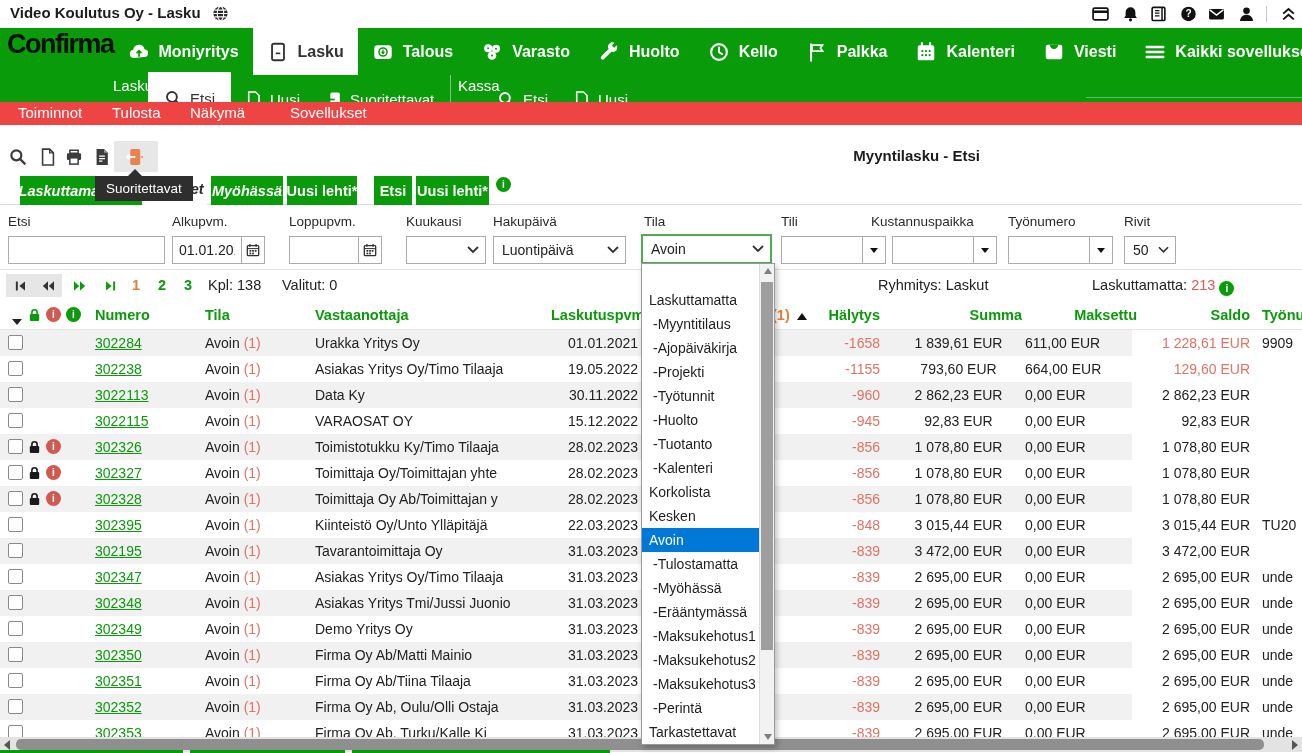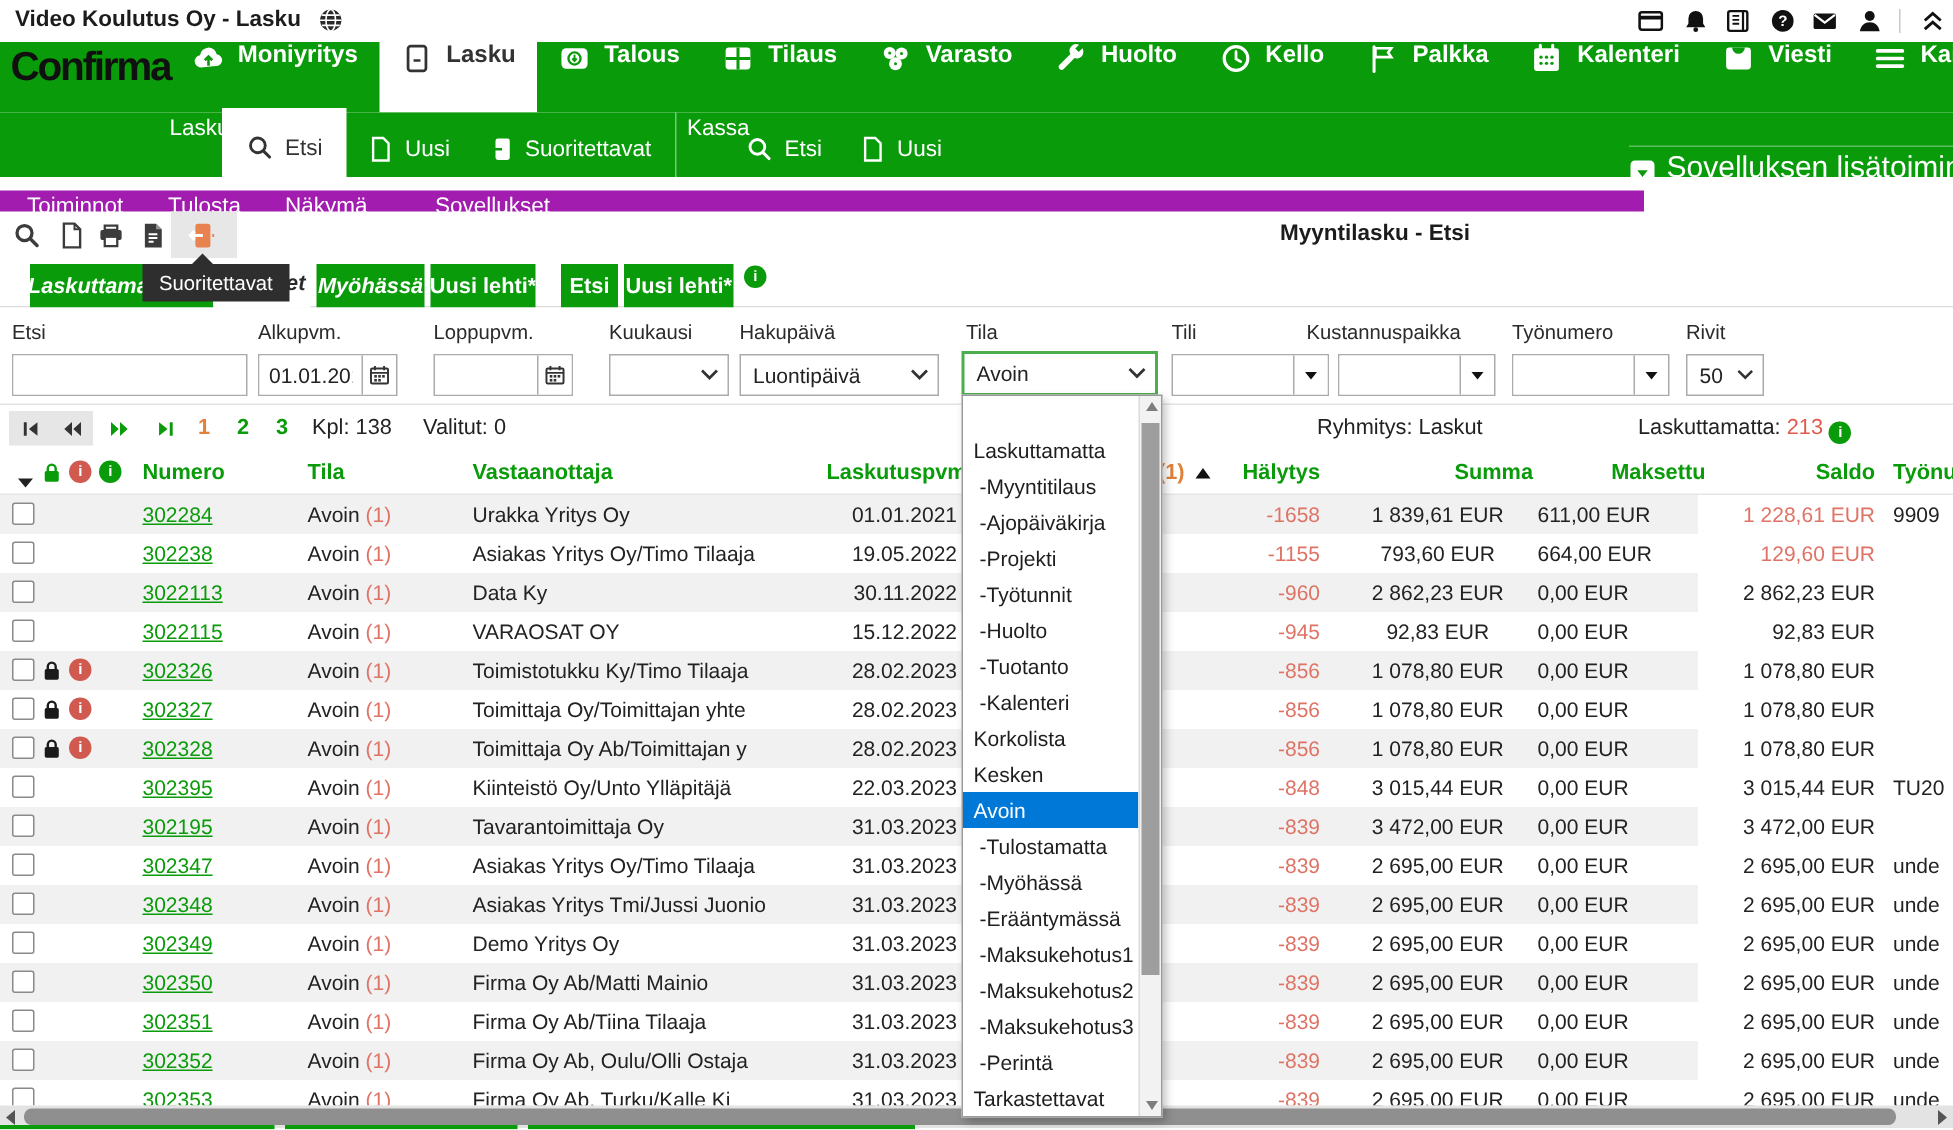--- a/index.html
+++ b/index.html
@@ -8,36 +8,36 @@
 svg{display:block}
 
 #titlebar{position:absolute;top:0;left:0;width:1302px;height:28px;background:#fff}
 #titlebar .t{position:absolute;left:10px;top:4px;font-size:15px;font-weight:700;color:#1c1c1c}
 #titlebar .globe{position:absolute;left:212px;top:5px}
 .tb-ic{position:absolute;top:6px;width:17px;height:17px;cursor:pointer}
 #tb-div{position:absolute;left:1266px;top:6px;width:1px;height:16px;background:#c9c9c9}
 
 #nav1{position:absolute;top:28px;left:0;width:1302px;height:47px;background:#0a9b0a;display:flex;align-items:stretch}
 #brand{width:140px;color:#101010;font-size:27px;font-weight:bold;letter-spacing:-1.5px;padding:1px 0 0 7px;line-height:30px}
-.nav-item{display:flex;gap:9px;padding:0 14px;color:#fff;font-size:16px;font-weight:600;cursor:pointer;white-space:nowrap}
+.nav-item{display:flex;align-items:center;gap:9px;padding:0 14px;color:#fff;font-size:16px;font-weight:600;cursor:pointer;white-space:nowrap}
 .nav-item svg{width:22px;height:22px;flex:none}
 .nav-item.active{background:#fff;color:#333}
 #all-apps{margin-left:auto}
 
 #nav2{position:absolute;top:75px;left:0;width:1302px;height:43px;background:#0a9b0a}
 .grp-label{position:absolute;top:2px;color:#fff;font-size:15px}
 .sub-row{position:absolute;top:0;height:43px;display:flex;align-items:center;gap:2px}
 .subtab{display:flex;align-items:center;gap:7px;color:#fff;font-size:15px;padding:6px 11px 0 11px;cursor:pointer;white-space:nowrap}
 .subtab svg{width:19px;height:19px;flex:none}
 .subtab.active{position:relative;top:-2px;height:46px;background:#fff;color:#333;padding:8px 16px 0 16px}
 #nav2 .vsep{position:absolute;left:450px;top:0;width:1px;height:43px;background:rgba(255,255,255,.45)}
 #more-sep{position:absolute;right:0;top:22px;width:216px;height:1px;background:rgba(255,255,255,.35)}
 #more{position:absolute;right:0;top:26px;width:216px;display:flex;align-items:flex-end;gap:7px;color:#fff;font-size:20px;cursor:pointer;white-space:nowrap;overflow:hidden}
 
-#menubar{position:absolute;top:127px;left:0;width:1096px;height:23px;background:#a21caf}
+#menubar{position:absolute;top:102px;left:0;width:1302px;height:23px;background:#ef4444}
 .menu-item{position:absolute;top:2px;color:#fff;font-size:15px;cursor:pointer}
 
 #toolbar{position:absolute;top:141px;left:0;width:1302px;height:31px;background:#fff}
 .tool-ic{position:absolute;top:6px;width:20px;height:20px;color:#3c3c3c;cursor:pointer}
 #tool-hover{position:absolute;left:114px;top:0;width:44px;height:31px;background:#e7e7e7}
 #page-title{position:absolute;left:460px;top:6px;width:520px;text-align:right;font-size:15px;font-weight:700;color:#1c1c1c}
 
 #tabsrow{position:absolute;top:172px;left:0;width:1302px;height:33px;background:#fff;border-bottom:1px solid #dcdcdc}
 .tab{position:absolute;top:4px;height:29px;background:#0a9b0a;color:#fff;font-size:14.5px;font-weight:600;display:flex;align-items:center;justify-content:center;cursor:pointer;overflow:hidden;white-space:nowrap}
 .tab.it{font-style:italic}
@@ -197,29 +197,20 @@
             <rect x="2.5" y="4.5" width="19" height="15" rx="3.5" fill="#fff"></rect>
             <circle cx="12" cy="12" r="4.4" fill="none" stroke="#0a9b0a" stroke-width="1.7"></circle>
             <path d="M12 9.3v4.2M10.4 12 12 13.8 13.6 12" stroke="#0a9b0a" stroke-width="1.4" fill="none"></path>
           </svg>
         </span>
       <span>Talous</span>
     </div>
     <div class="nav-item">
       <span>
           <svg viewBox="0 0 24 24">
-            <rect x="3" y="4" width="18" height="16" rx="2.5" fill="#fff"></rect>
-            <path d="M12 4v16M3 12h18" stroke="#0a9b0a" stroke-width="2.2"></path>
-          </svg>
-        </span>
-      <span>Tilaus</span>
-    </div>
-    <div class="nav-item">
-      <span>
-          <svg viewBox="0 0 24 24">
             <circle cx="7.8" cy="8" r="4.4" fill="#fff"></circle>
             <circle cx="16.4" cy="8.4" r="4.4" fill="#fff"></circle>
             <circle cx="12" cy="15.8" r="4.7" fill="#fff"></circle>
             <circle cx="7.8" cy="8" r="1.1" fill="#0a9b0a"></circle>
             <circle cx="16.4" cy="8.4" r="1.1" fill="#0a9b0a"></circle>
             <circle cx="12" cy="15.8" r="1.1" fill="#0a9b0a"></circle>
           </svg>
         </span>
       <span>Varasto</span>
     </div>

